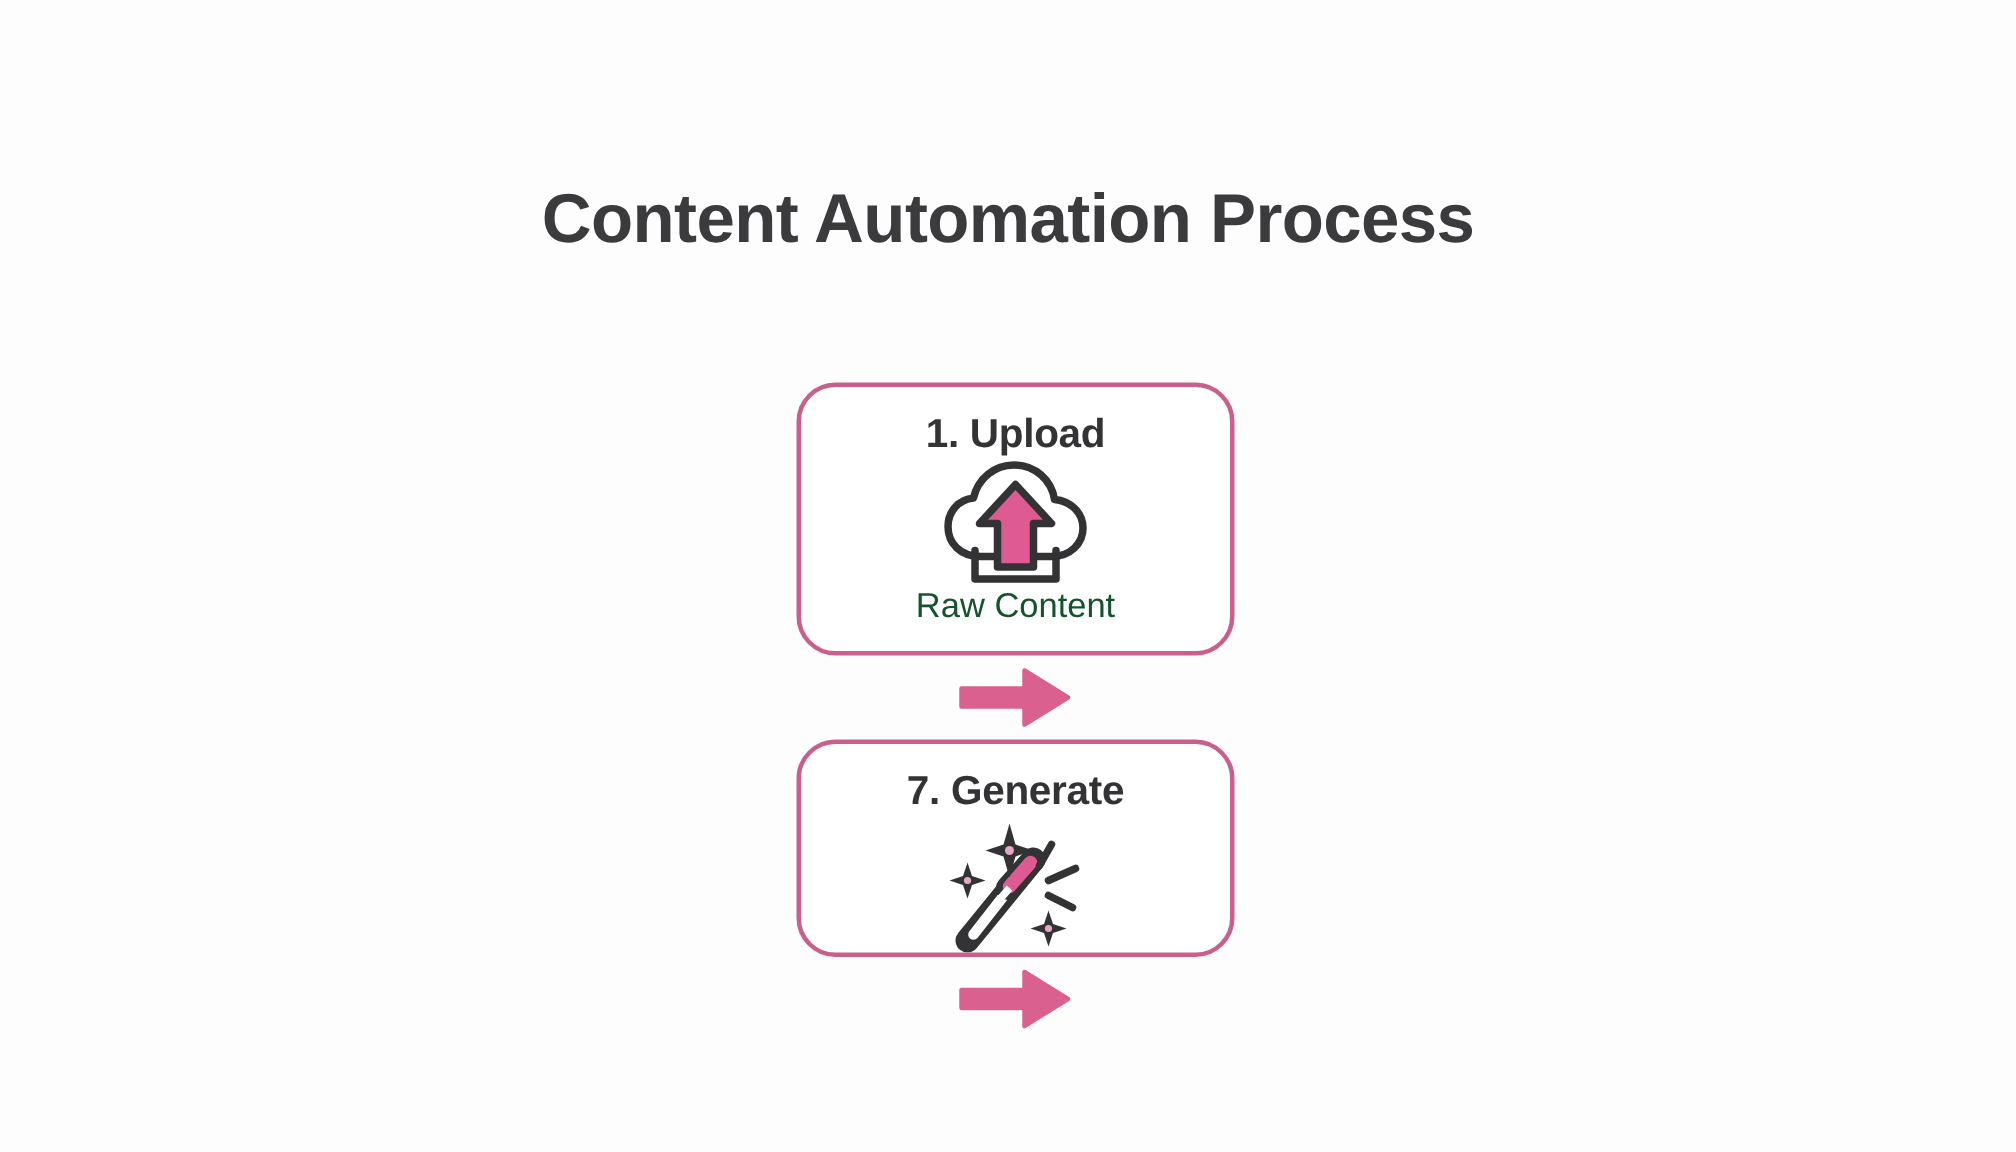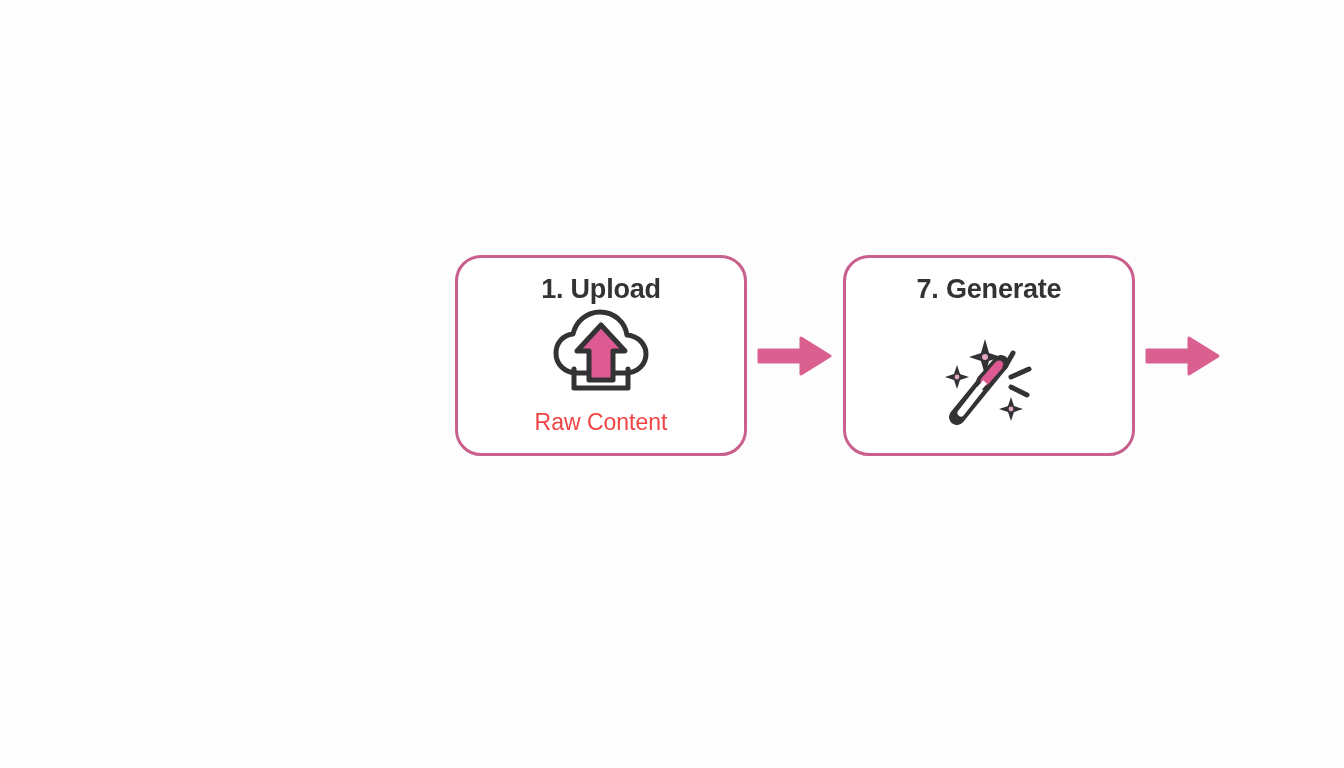--- a/index.html
+++ b/index.html
@@ -37,23 +37,23 @@
   }
 
   
   .flow {
     position: absolute;
     top: 255px;
     left: 123px;
     width: 1108px;
     height: 201px;
     display: flex;
-    flex-direction: row;
+    flex-direction: column;
     align-items: center;
-    justify-content: flex-end;
+    justify-content: flex-start;
   }
 
   .card {
     position: relative;
     box-sizing: border-box;
     width: 292px;
     height: 201px;
     border: 3px solid #c95f8c;
     border-radius: 26px;
     background: #ffffff;
@@ -77,42 +77,42 @@
     flex: 1 1 auto;
     display: flex;
     align-items: center;
     justify-content: center;
     width: 100%;
   }
 
   .card-label {
     font-size: 23px;
     font-weight: normal;
-    color: #ef4444;
+    color: #14532d;
     line-height: 1.1;
     padding-bottom: 18px;
     white-space: nowrap;
-    margin-top: 14px;
   }
 
   
   .connector {
     width: 96px;
     height: 56px;
     display: flex;
     align-items: center;
     justify-content: center;
     flex: 0 0 auto;
   }
 </style>
 </head>
 <body>
 
 <div class="slide">
 
+  <div class="title">Content Automation Process</div>
 
   <div class="flow">
 
     <div class="card">
       <div class="card-title">1. Upload</div>
 
       <div class="card-icon">
         <svg width="106" height="86" viewBox="0 0 106 86">
 
           <path d="M30 66

